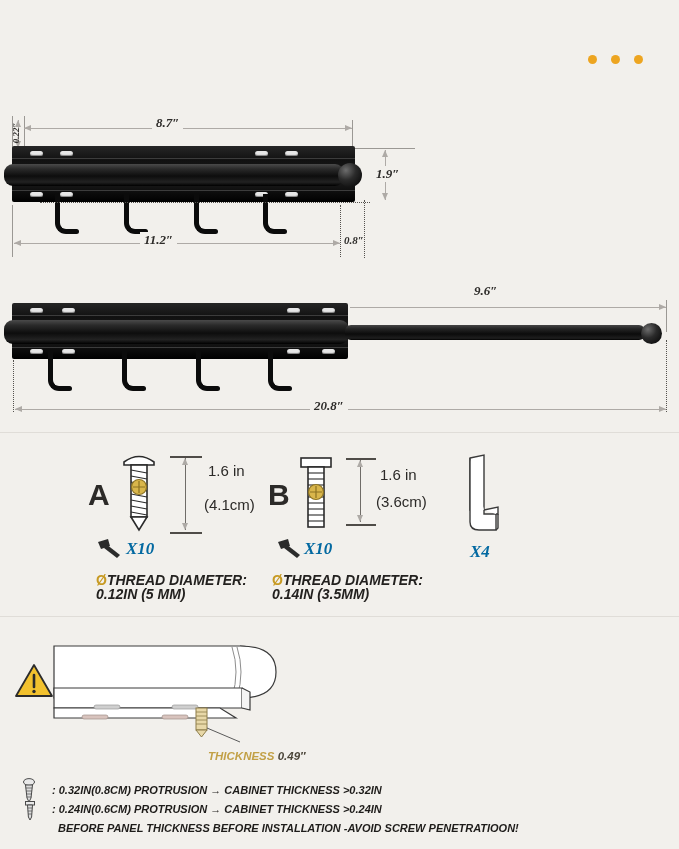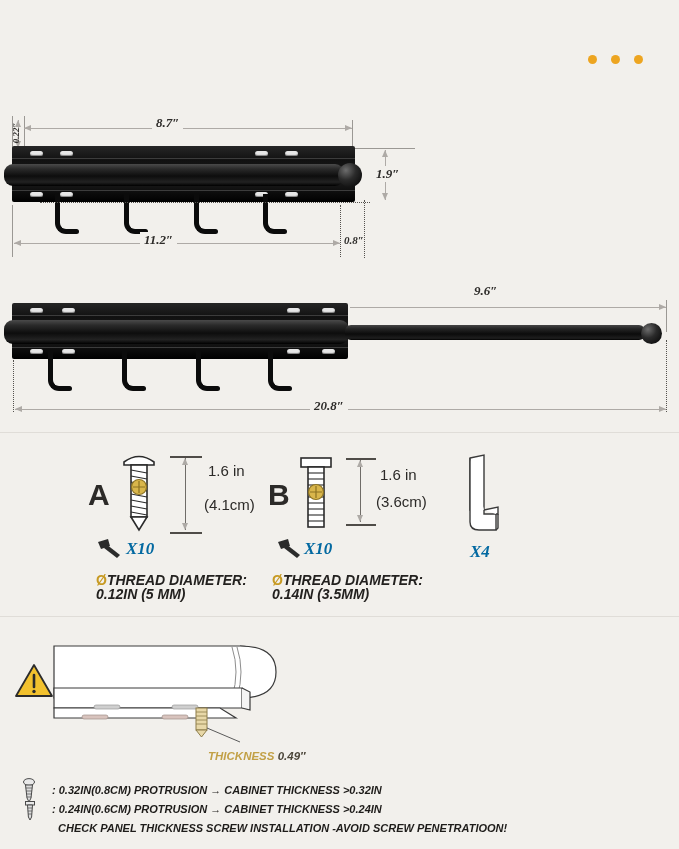--- a/index.html
+++ b/index.html
@@ -441,15 +441,15 @@
         <path d="M3.5 5 H8.5 L7.6 17 L6 20 L4.4 17 Z" fill="#dcdcdc" stroke="#4a4a4a" stroke-width="1"></path>
         <g stroke="#4a4a4a" stroke-width=".7">
           <path d="M3.7 8 H8.3"></path>
             <path d="M3.9 11 H8.1"></path>
             <path d="M4.1 14 H7.9"></path>
         </g>
       </svg>
     </div>
     <div class="note" style="left:52px; top:803px;">: 0.24IN(0.6CM) PROTRUSION →  CABINET THICKNESS &gt;0.24IN</div>
 
-    <div class="note" style="left:58px; top:822px;">CHECK PANEL THICKNESS SCREW INSTALLATION -AVOID SCREW PENETRATIOON!</div>
+    <div class="note" style="left:58px; top:822px;">BEFORE PANEL THICKNESS BEFORE INSTALLATION -AVOID SCREW PENETRATIOON!</div>
   </div>
 </div>
 
 </body></html>

